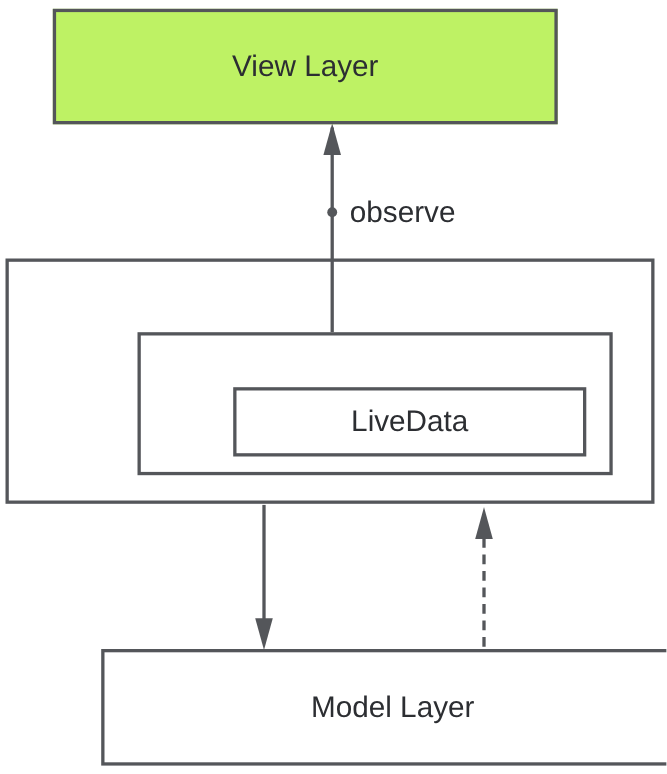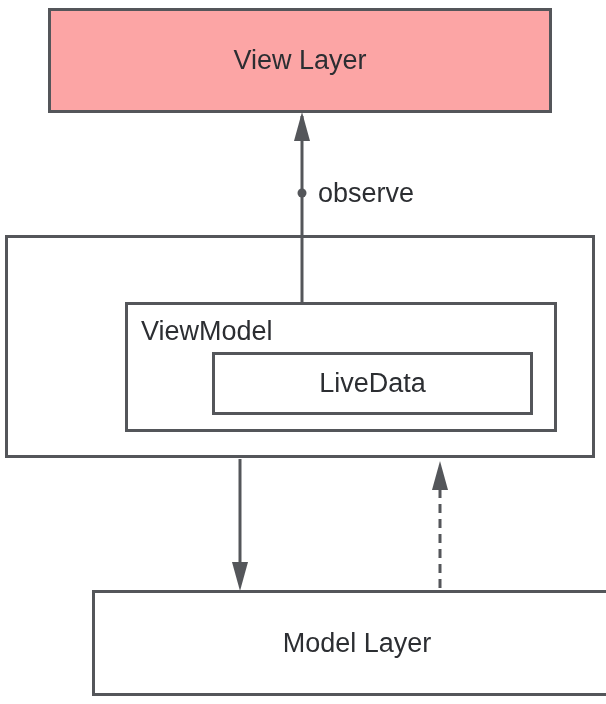--- a/index.html
+++ b/index.html
@@ -31,21 +31,21 @@
     align-items: center;
     justify-content: center;
   }
   .node-label {
     font-size: 27px;
     line-height: 1.2;
     color: var(--text);
     white-space: nowrap;
   }
   
-  .view-layer      { left: 48px;  top: 8px;   width: 504px; height: 105px; background: #fca5a5; }
+  .view-layer      { left: 48px;  top: 8px;   width: 459px; height: 105px; background: #bef264; }
   .viewmodel-layer { left: 5px;   top: 235px; width: 590px; height: 223px; }
   .viewmodel       { left: 125px; top: 302px; width: 432px; height: 130px; background: #fff; }
   .livedata        { left: 212px; top: 352px; width: 321px; height: 63px;  background: #fff; }
   .model-layer     { left: 92px;  top: 590px; width: 530px; height: 106px; background: #fff; }
 
   .corner-label {
     position: absolute;
     font-size: 27px;
     line-height: 32px;
     color: var(--text);
@@ -109,21 +109,20 @@
     </g>
   </svg>
 
   <div class="box centered view-layer">
     <span class="node-label">View Layer</span>
   </div>
 
   <div class="box viewmodel-layer"></div>
 
   <div class="box viewmodel"></div>
-  <span class="corner-label viewmodel-label">ViewModel</span>
 
   <div class="box centered livedata">
     <span class="node-label">LiveData</span>
   </div>
 
   <div class="box centered model-layer">
     <span class="node-label">Model Layer</span>
   </div>
 
   <span class="edge-label">observe</span>

